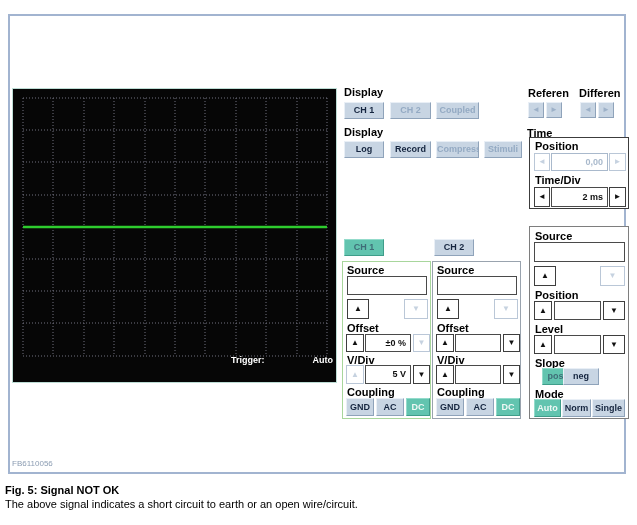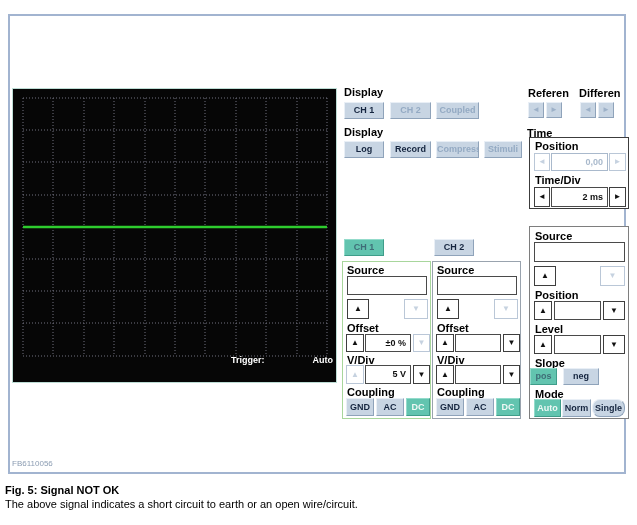--- a/index.html
+++ b/index.html
@@ -112,26 +112,26 @@
   <div class="abs spin dis" style="left:70px;top:39px;width:25px;height:20px;line-height:18px;"><span>▼</span></div>
   <div class="abs lbl" style="left:5px;top:63px;">Position</div>
   <div class="abs spin" style="left:4px;top:74px;width:18px;height:19px;line-height:17px;"><span>▲</span></div>
   <div class="abs field" style="left:24px;top:74px;width:47px;height:19px;line-height:17px;"></div>
   <div class="abs spin" style="left:73px;top:74px;width:22px;height:19px;line-height:17px;"><span>▼</span></div>
   <div class="abs lbl" style="left:5px;top:97px;">Level</div>
   <div class="abs spin" style="left:4px;top:108px;width:18px;height:19px;line-height:17px;"><span>▲</span></div>
   <div class="abs field" style="left:24px;top:108px;width:47px;height:19px;line-height:17px;"></div>
   <div class="abs spin" style="left:73px;top:108px;width:22px;height:19px;line-height:17px;"><span>▼</span></div>
   <div class="abs lbl" style="left:5px;top:131px;">Slope</div>
-  <div class="abs btn teal" style="left:0;top:141px;width:27px;height:17px;line-height:15px;">pos</div>
+  <div class="abs btn teal" style="left:12px;top:141px;width:27px;height:17px;line-height:15px;">pos</div>
   <div class="abs btn" style="left:33px;top:141px;width:36px;height:17px;line-height:15px;">neg</div>
   <div class="abs lbl" style="left:5px;top:162px;">Mode</div>
   <div class="abs btn teal lt" style="left:4px;top:172px;width:27px;height:18px;line-height:16px;">Auto</div>
   <div class="abs btn" style="left:32px;top:172px;width:29px;height:18px;line-height:16px;">Norm</div>
-  <div class="abs btn" style="left:62px;top:172px;width:33px;height:18px;line-height:16px;border-radius:8px;">Single</div>
+  <div class="abs btn" style="left:62px;top:172px;width:33px;height:18px;line-height:16px;">Single</div>
 </div>
 
 <div class="abs btn teal" style="left:344px;top:239px;width:40px;height:17px;line-height:15px;">CH 1</div>
 <div class="abs btn" style="left:434px;top:239px;width:40px;height:17px;line-height:15px;">CH 2</div>
 
 <div class="abs panel" style="left:342px;top:261px;width:89px;height:158px;">
   <div class="abs lbl" style="left:4px;top:3px;">Source</div>
   <div class="abs field" style="left:4px;top:14px;width:80px;height:19px;line-height:17px;"></div>
   <div class="abs spin" style="left:4px;top:37px;width:22px;height:20px;line-height:18px;"><span>▲</span></div>
   <div class="abs spin dis" style="left:61px;top:37px;width:24px;height:20px;line-height:18px;"><span>▼</span></div>

